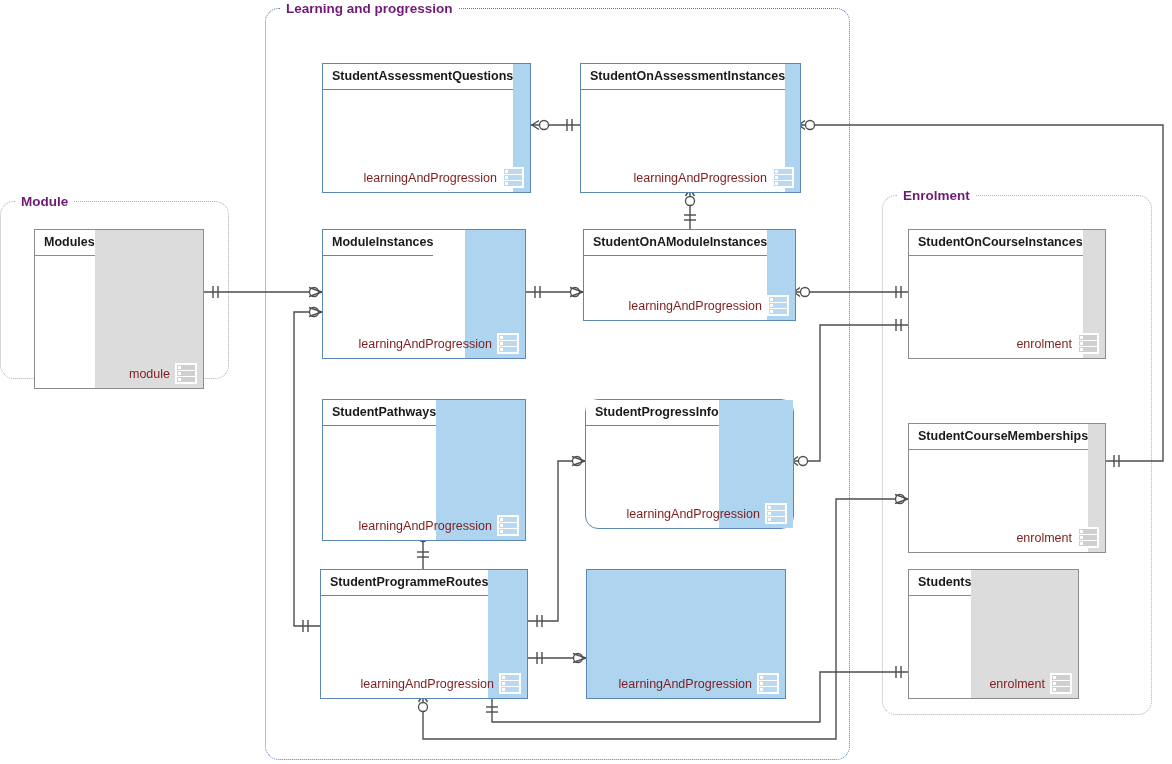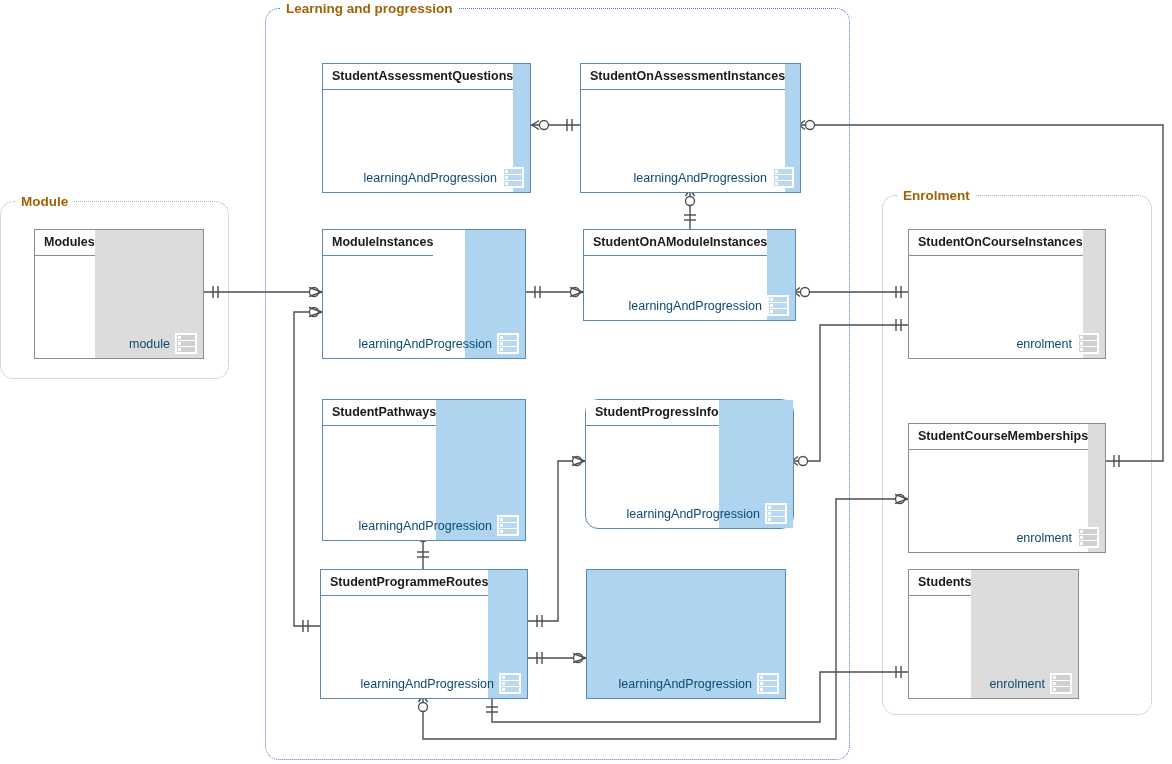--- a/index.html
+++ b/index.html
@@ -28,21 +28,21 @@
   .package.gray  { border-color: #b0b0b0; }
 
   .package-label {
     position: absolute;
     top: -9px;
     left: 14px;
     padding: 0 6px;
     background: #ffffff;
     font-size: 13.5px;
     font-weight: bold;
-    color: #a16207;
+    color: #701a75;
     white-space: nowrap;
     line-height: 18px;
   }
 
   
   .entity {
     position: absolute;
     box-sizing: border-box;
     border: 1px solid #5b87b5;
     background: #ffffff;
@@ -76,21 +76,21 @@
   .entity-footer {
     position: absolute;
     right: 6px;
     bottom: 4px;
     display: flex;
     align-items: center;
     gap: 5px;
   }
   .entity-ns {
     font-size: 12.5px;
-    color: #0c4a6e;
+    color: #7f1d1d;
     white-space: nowrap;
     line-height: 14px;
   }
 
   
   .tbl-icon {
     width: 22px;
     height: 21px;
     box-sizing: border-box;
     background: #ffffff;
@@ -274,21 +274,21 @@
           <div class="entity-footer">
             <span class="entity-ns">learningAndProgression</span>
             <span class="tbl-icon">
               <i></i>
               <i></i>
               <i></i>
             </span>
           </div>
         </div>
       </div>
-      <div class="entity gray" style="left: 34px; top: 229px; width: 170px; height: 130px;">
+      <div class="entity gray" style="left: 34px; top: 229px; width: 170px; height: 160px;">
         <div class="entity-title">Modules</div>
         <div class="entity-body">
           <div class="entity-footer">
             <span class="entity-ns">module</span>
             <span class="tbl-icon">
               <i></i>
               <i></i>
               <i></i>
             </span>
           </div>

